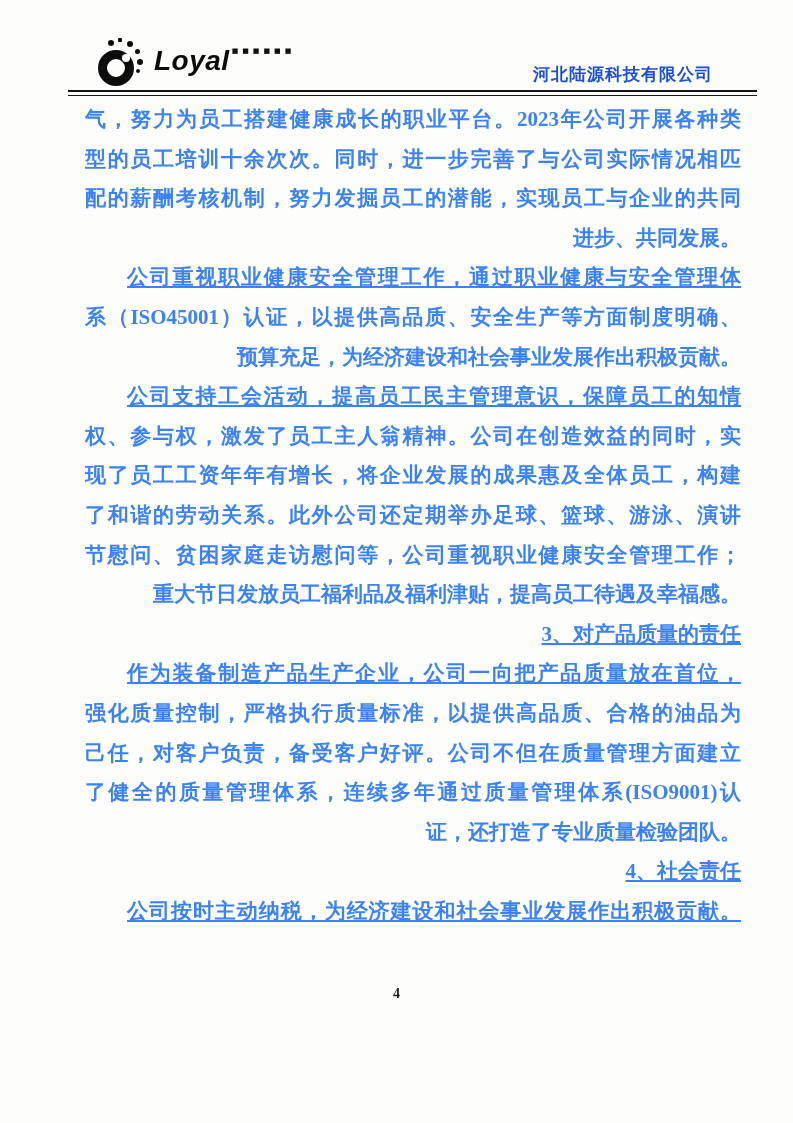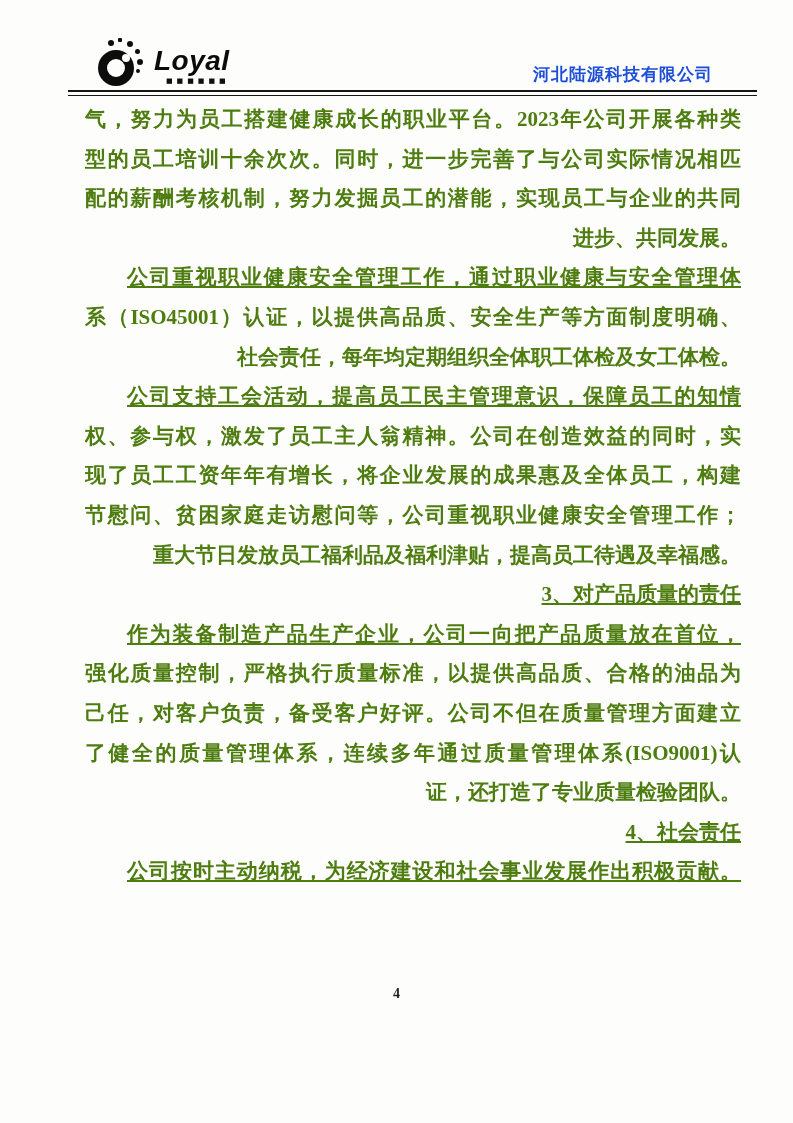--- a/index.html
+++ b/index.html
@@ -31,21 +31,21 @@
     position:absolute;left:24px;top:16px;
     width:8px;height:8px;background:#fdfdfb;border-radius:50%;
   }
   .dot{position:absolute;background:#0d0d0d;border-radius:50%;}
   .dot.d1{left:10px;top:2px;width:6px;height:6px;}
   .dot.d2{left:20px;top:0;width:4px;height:4px;border-radius:1px;}
   .dot.d3{left:29px;top:3px;width:6px;height:6px;}
   .dot.d4{left:37px;top:11px;width:5px;height:5px;}
   .dot.d5{left:39px;top:21px;width:6px;height:6px;}
   .dot.d6{left:38px;top:31px;width:4px;height:4px;}
-  .logo-textcol{display:flex;flex-direction:column;margin-left:6px;margin-top:8px;text-align:right;}
+  .logo-textcol{display:flex;flex-direction:row;margin-left:6px;margin-top:8px;}
   .logo-word{
     font-family:"Liberation Sans","DejaVu Sans",sans-serif;
     font-size:28px;font-weight:800;font-style:italic;
     color:#0b0b0b;line-height:30px;letter-spacing:0.5px;
   }
   .logo-sub{
     font-size:7px;letter-spacing:4px;color:#101010;line-height:9px;
     margin-top:1px;margin-left:2px;
     font-family:"DejaVu Sans",sans-serif;
   }
@@ -55,21 +55,21 @@
     letter-spacing:1px;
   }
   .rule{
     position:absolute;left:68px;top:90px;width:689px;height:3px;
     border-top:2.5px solid #161616;
     border-bottom:1.5px solid #161616;
   }
   
   .body-text{
     position:absolute;left:85px;top:100px;width:656px;
-    font-size:21px;font-weight:600;color:#4d7c0f;
+    font-size:21px;font-weight:600;color:#3b82f6;
   }
   .line{
     height:39.6px;line-height:39.6px;
     overflow:hidden;white-space:nowrap;
     text-align:right;
   }
   .line.justify{
     white-space:normal;
     text-align:justify;
     text-align-last:justify;
@@ -107,24 +107,25 @@
 
   <div class="rule"></div>
 
   <main class="body-text" id="body-text">
       <div class="line justify">气，努力为员工搭建健康成长的职业平台。2023年公司开展各种类</div>
       <div class="line justify">型的员工培训十余次次。同时，进一步完善了与公司实际情况相匹</div>
       <div class="line justify">配的薪酬考核机制，努力发掘员工的潜能，实现员工与企业的共同</div>
       <div class="line">进步、共同发展。</div>
       <div class="line indent justify">公司重视职业健康安全管理工作，通过职业健康与安全管理体</div>
       <div class="line justify">系（ISO45001）认证，以提供高品质、安全生产等方面制度明确、</div>
-      <div class="line">社会责任，每年均定期组织全体职工体检及女工体检。</div>
+      <div class="line">预算充足，为经济建设和社会事业发展作出积极贡献。</div>
       <div class="line indent justify">公司支持工会活动，提高员工民主管理意识，保障员工的知情</div>
       <div class="line justify">权、参与权，激发了员工主人翁精神。公司在创造效益的同时，实</div>
       <div class="line justify">现了员工工资年年有增长，将企业发展的成果惠及全体员工，构建</div>
+      <div class="line justify">了和谐的劳动关系。此外公司还定期举办足球、篮球、游泳、演讲</div>
       <div class="line justify">节慰问、贫困家庭走访慰问等，公司重视职业健康安全管理工作；</div>
       <div class="line">重大节日发放员工福利品及福利津贴，提高员工待遇及幸福感。</div>
       <div class="line indent">3、对产品质量的责任</div>
       <div class="line indent justify">作为装备制造产品生产企业，公司一向把产品质量放在首位，</div>
       <div class="line justify">强化质量控制，严格执行质量标准，以提供高品质、合格的油品为</div>
       <div class="line justify">己任，对客户负责，备受客户好评。公司不但在质量管理方面建立</div>
       <div class="line justify">了健全的质量管理体系，连续多年通过质量管理体系(ISO9001)认</div>
       <div class="line">证，还打造了专业质量检验团队。</div>
       <div class="line indent">4、社会责任</div>
       <div class="line indent justify">公司按时主动纳税，为经济建设和社会事业发展作出积极贡献。</div>

